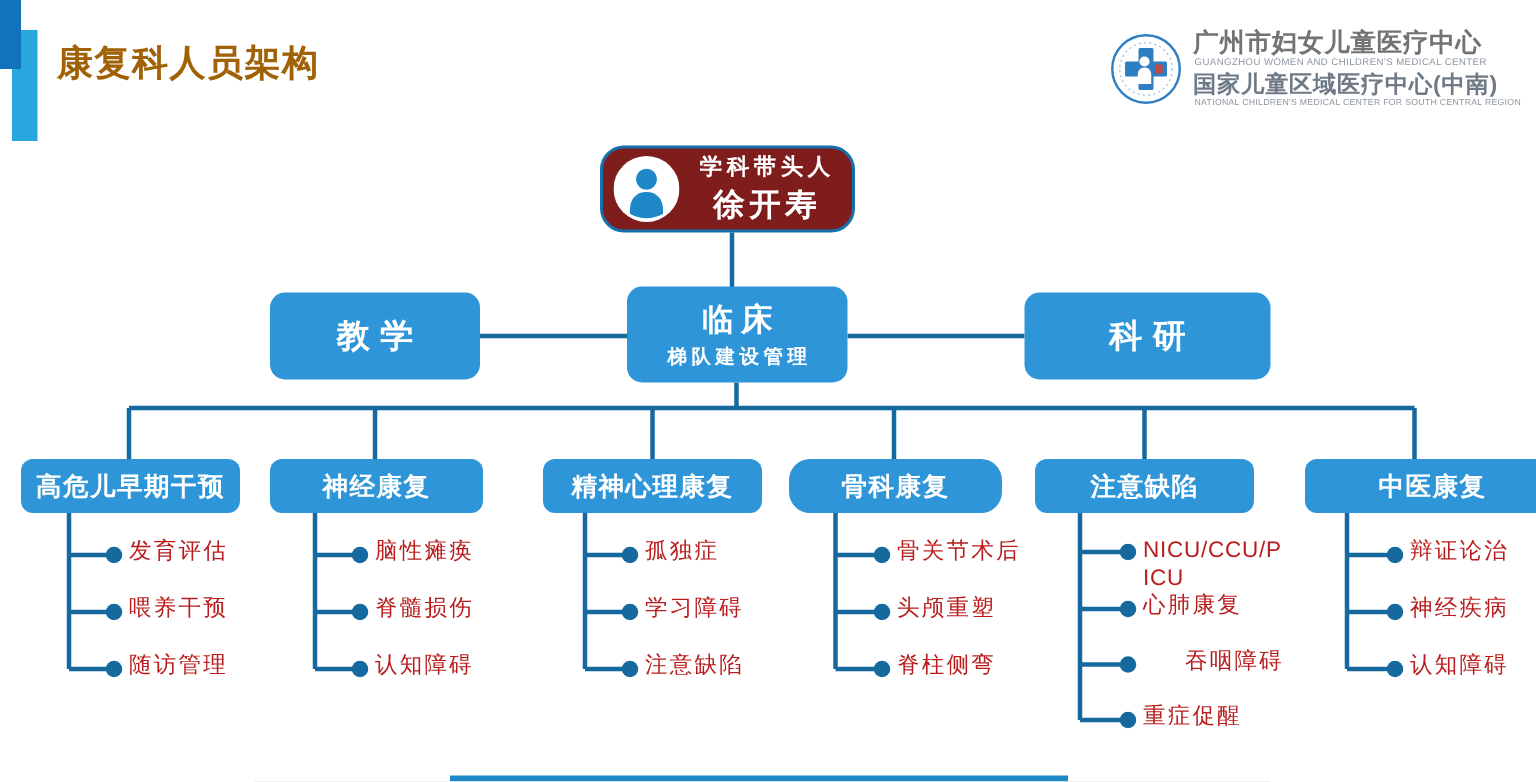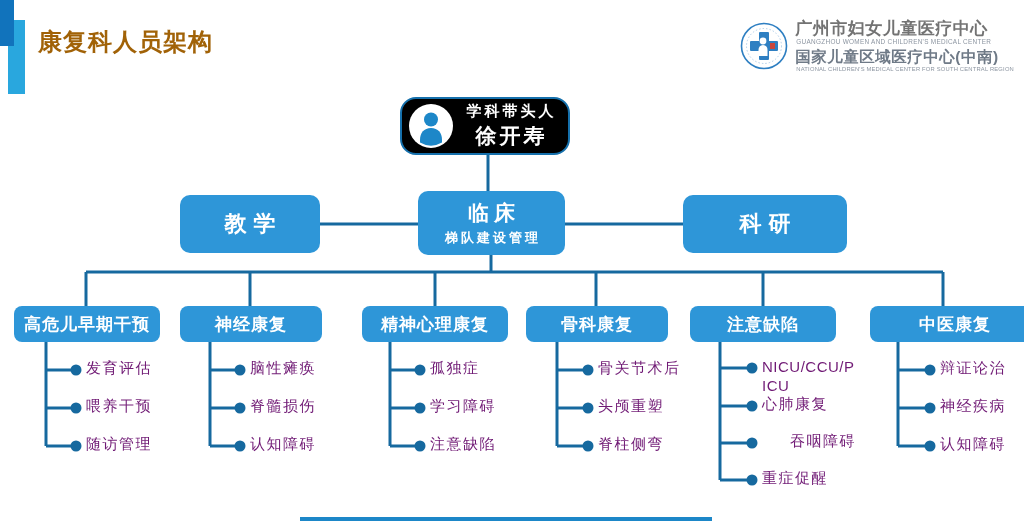--- a/index.html
+++ b/index.html
@@ -25,35 +25,35 @@
   
   svg.connectors { position:absolute; left:0; top:0; z-index:1; }
   
   .node {
     position:absolute; background:#2E96D8; color:#fff; font-weight:700;
     display:flex; align-items:center; justify-content:center;
     border-radius:10px; z-index:3; text-align:center;
   }
   .root-node {
     left:400px; top:97px; width:170px; height:58px;
-    background:#000000; border:2px solid #1570AC; border-radius:16px;
+    background:#7f1d1d; border:2px solid #1570AC; border-radius:16px;
     justify-content:flex-start; padding-left:7px; gap:8px;
   }
   .root-avatar { width:44px; height:44px; flex:0 0 44px; }
   .root-texts { display:flex; flex-direction:column; align-items:center; flex:1; padding-right:6px; }
   .root-role { font-size:15px; letter-spacing:3px; }
   .root-name { font-size:21px; letter-spacing:3px; margin-top:1px; }
   .l2-label { font-size:22px; letter-spacing:7px; text-indent:7px; }
   .l2-clinical { flex-direction:column; }
   .l2-clinical .main { font-size:21px; letter-spacing:5px; text-indent:5px; }
   .l2-clinical .sub  { font-size:13px; letter-spacing:3px; text-indent:3px; margin-top:2px; }
   .l3box { height:36px; border-radius:8px; font-size:17px; letter-spacing:1px; }
   
   .leaf {
-    position:absolute; z-index:3; font-size:15px; color:#701a75;
+    position:absolute; z-index:3; font-size:15px; color:#b91c1c;
     letter-spacing:1.5px; line-height:1.25; white-space:nowrap;
   }
   .leaf.wrap { white-space:normal; width:94px; word-break:break-all; letter-spacing:0.5px; }
   
   .footer-bar { position:absolute; left:300px; bottom:0; width:412px; height:4px; background:#1D87C8; }
 </style>
 </head>
 <body>
 
 <div class="canvas">
@@ -171,21 +171,21 @@
     <span class="main">临床</span>
     <span class="sub">梯队建设管理</span>
   </div>
   <div class="node" style="left:683px; top:195px; width:164px; height:58px;">
     <span class="l2-label">科研</span>
   </div>
 
   <div class="node l3box" style="left:14px;  top:306px; width:146px;">高危儿早期干预</div>
   <div class="node l3box" style="left:180px; top:306px; width:142px;">神经康复</div>
   <div class="node l3box" style="left:362px; top:306px; width:146px;">精神心理康复</div>
-  <div class="node l3box" style="left:526px; top:306px; width:142px;">骨科康复</div>
+  <div class="node l3box" style="left:526px; top:306px; width:142px;border-radius:14px;">骨科康复</div>
   <div class="node l3box" style="left:690px; top:306px; width:146px;">注意缺陷</div>
   <div class="node l3box" style="left:870px; top:306px; width:170px;">中医康复</div>
 
   <div class="leaf" style="left:86px; top:359px;">发育评估</div>
   <div class="leaf" style="left:86px; top:397px;">喂养干预</div>
   <div class="leaf" style="left:86px; top:435px;">随访管理</div>
 
   <div class="leaf" style="left:250px; top:359px;">脑性瘫痪</div>
   <div class="leaf" style="left:250px; top:397px;">脊髓损伤</div>
   <div class="leaf" style="left:250px; top:435px;">认知障碍</div>

